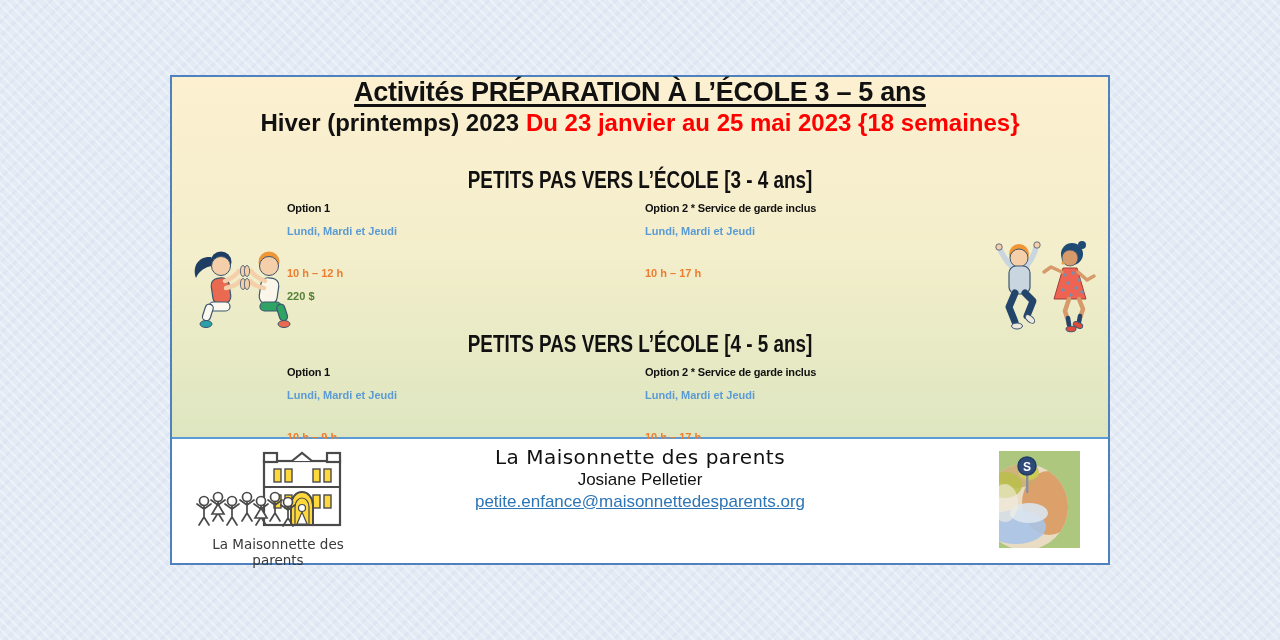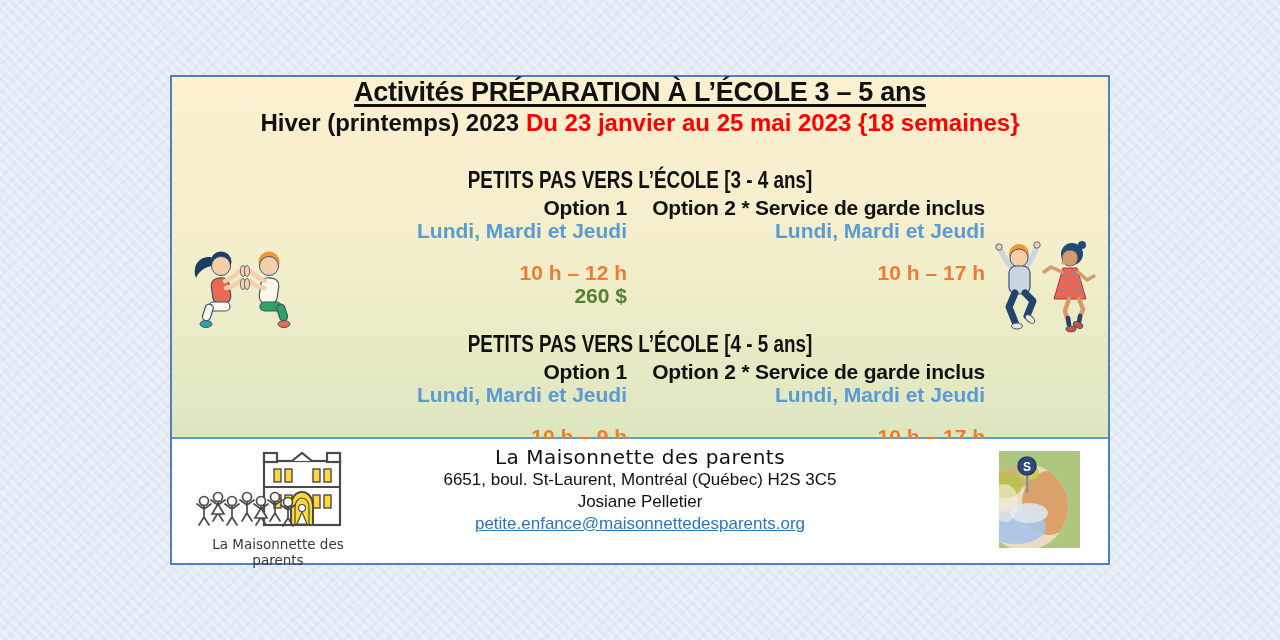--- a/index.html
+++ b/index.html
@@ -30,21 +30,21 @@
   .main-title span { text-decoration:underline; text-decoration-thickness:2.5px; text-underline-offset:3px; }
   .subtitle { font-size:24px; font-weight:700; line-height:24px; margin-top:3px; color:#111; }
   .subtitle .red { color:#FF0000; }
   .section { margin-top:33px; }
   .section.second { margin-top:25px; }
   .section h2 {
     font-size:23px; font-weight:700; color:#111; line-height:25px;
     transform:scaleX(0.82); transform-origin:center;
   }
   .cols { display:flex; margin-left:115px; gap:18px; margin-top:4px; }
-  .col { width:340px; text-align:right; font-size:21px; font-weight:700; line-height:22.5px; }
+  .col { width:340px; text-align:left; font-size:11px; font-weight:700; line-height:22.5px; }
   .opt-label { color:#111; letter-spacing:-0.2px; }
   .opt-days  { color:#5B9BD5; }
   .opt-time  { color:#ED7D31;margin-top:20px; }
   .opt-price { color:#538135; }
   .kids-left  { position:absolute; left:13px;  top:170px; }
   .kids-right { position:absolute; right:6px;  top:160px; }
   .footer { position:relative; width:100%; height:124px; background:#fff; }
   .contact { text-align:center; padding-top:6px; color:#111; }
   .org-name { font-size:20px; line-height:24px; letter-spacing:0.5px; font-family:"DejaVu Sans", sans-serif; }
   .contact-line { font-size:17px; line-height:22px; }
@@ -67,21 +67,21 @@
       <span class="red">Du 23 janvier au 25 mai 2023 {18 semaines}</span>
     </div>
 
     <div class="section">
       <h2>PETITS PAS VERS L’ÉCOLE [3 - 4 ans]</h2>
       <div class="cols">
         <div class="col">
           <div class="opt-label">Option 1</div>
           <div class="opt-days">Lundi, Mardi et Jeudi</div>
           <div class="opt-time">10 h – 12 h</div>
-          <div class="opt-price">260 $</div>
+          <div class="opt-price">220 $</div>
         </div>
         <div class="col">
           <div class="opt-label">Option 2 * Service de garde inclus</div>
           <div class="opt-days">Lundi, Mardi et Jeudi</div>
           <div class="opt-time">10 h – 17 h</div>
         </div>
       </div>
     </div>
 
     <div class="section second">
@@ -200,21 +200,20 @@
             <path d="M81,56.5 V68 M81,60 L74,55 M81,60 L88,55 M81,68 L76,76 M81,68 L86,76"></path>
           <circle cx="94" cy="57" r="4.5" fill="#fff"></circle>
             <path d="M94,61.5 V73 M94,65 L87,60 M94,65 L101,60 M94,73 L89,81 M94,73 L99,81"></path>
         </g>
       </svg>
       <div class="logo-caption">La Maisonnette des parents</div>
     </div>
 
     <div class="contact">
       <div class="org-name">La Maisonnette  des parents</div>
-      <div class="contact-line">6651, boul. St-Laurent, Montréal (Québec) H2S 3C5</div>
       <div class="contact-line">Josiane Pelletier</div>
       <div class="contact-line email-line">
         <a href="#">petite.enfance@maisonnettedesparents.org</a>
       </div>
     </div>
 
     <svg class="globe" width="81" height="97" viewBox="0 0 81 97">
       <defs>
         <clipPath id="globeClip">
             <circle cx="26" cy="56" r="43"></circle>

